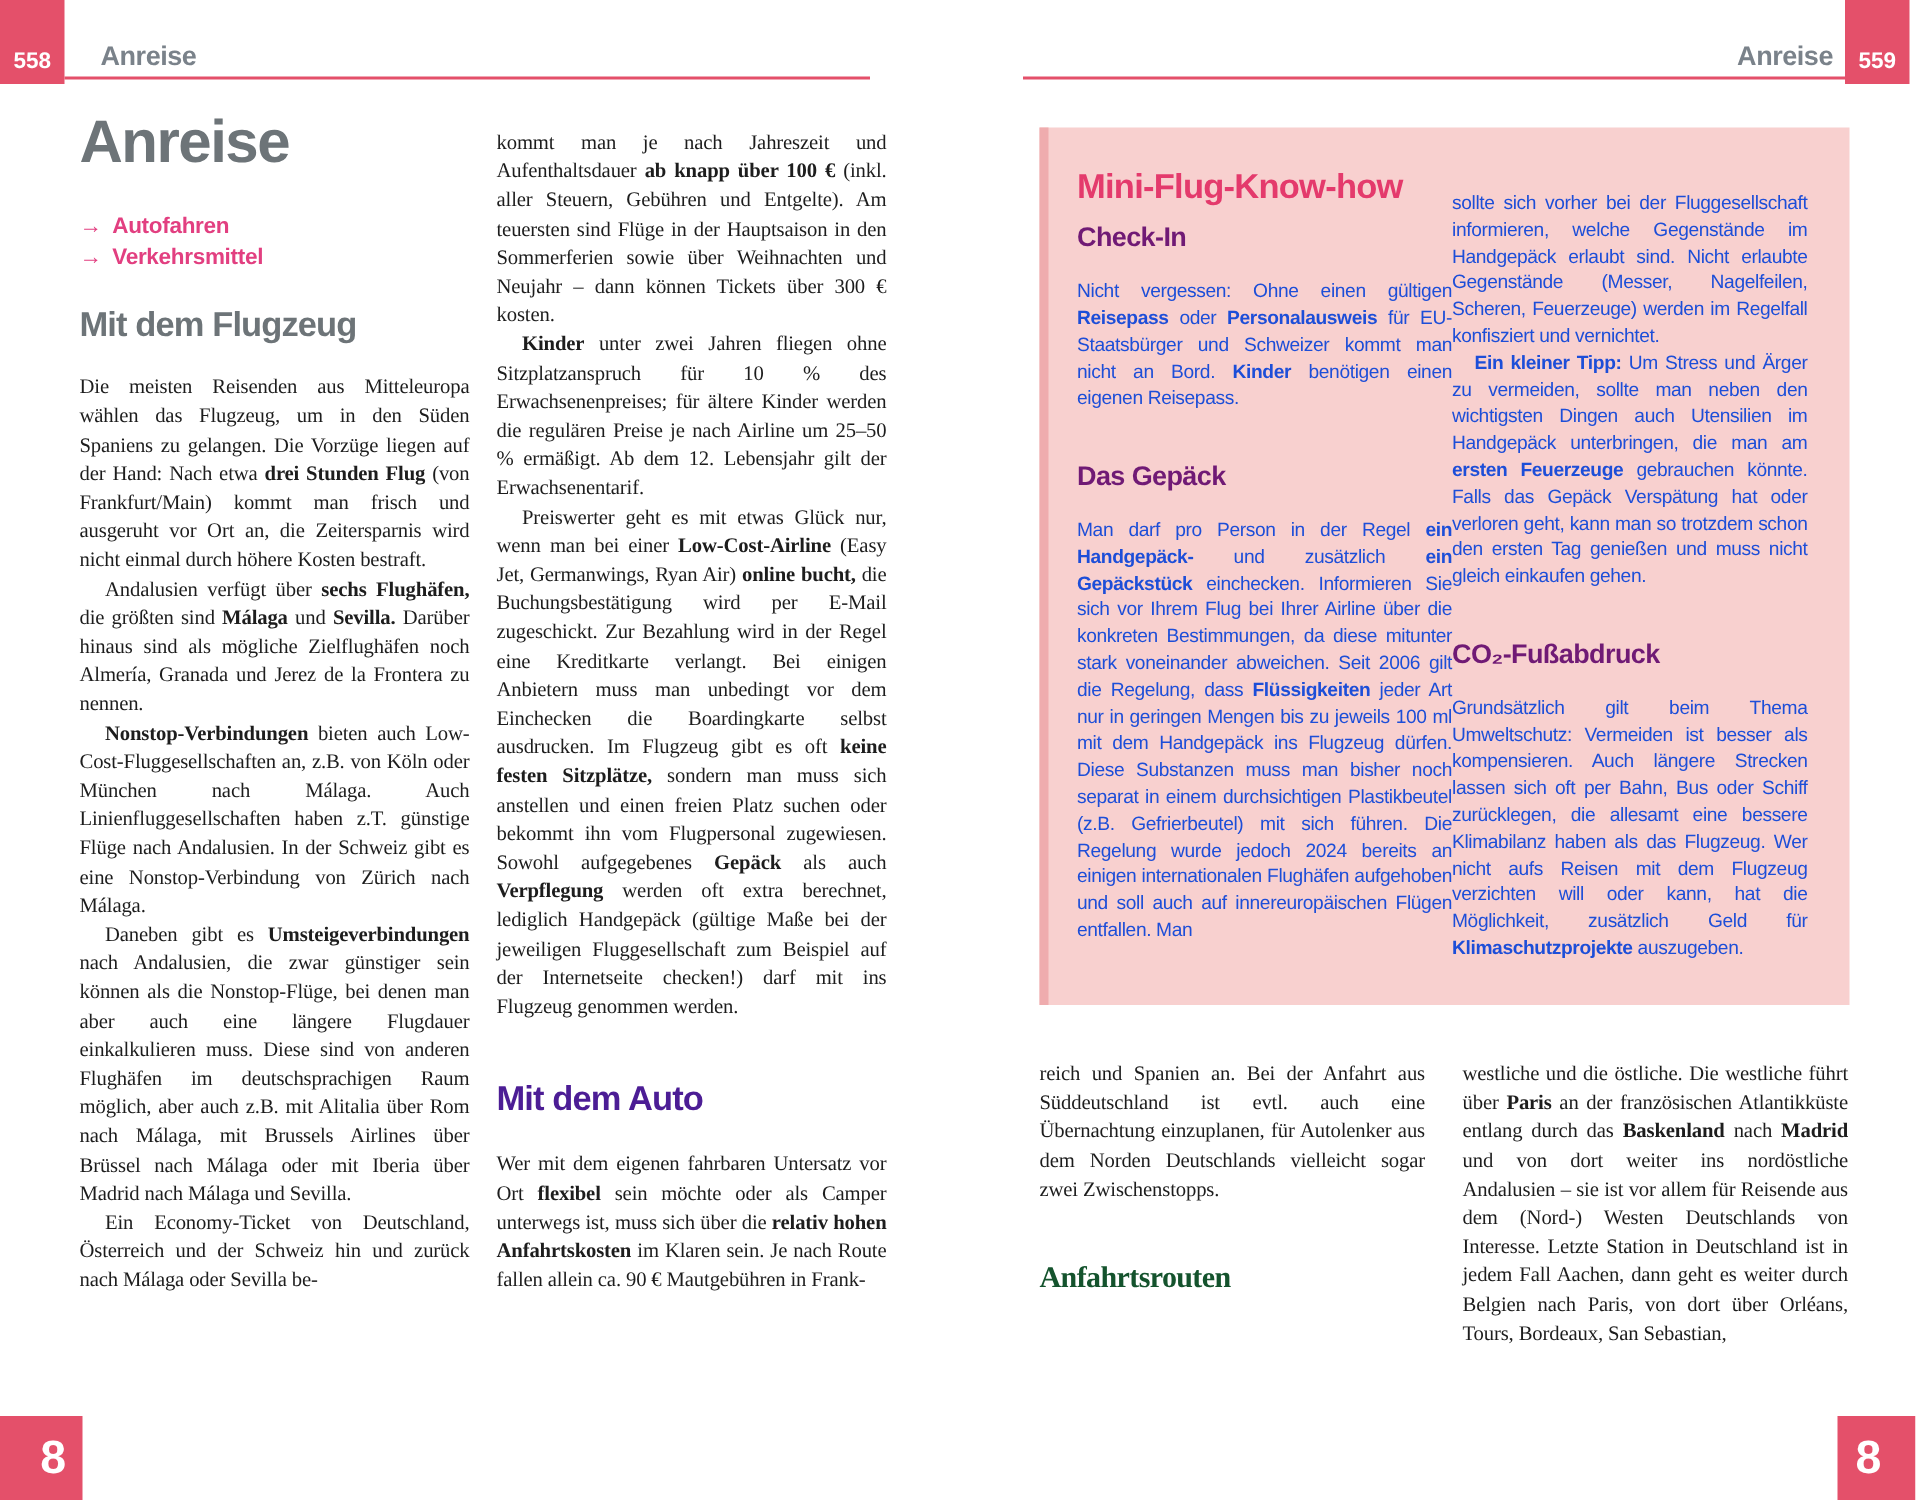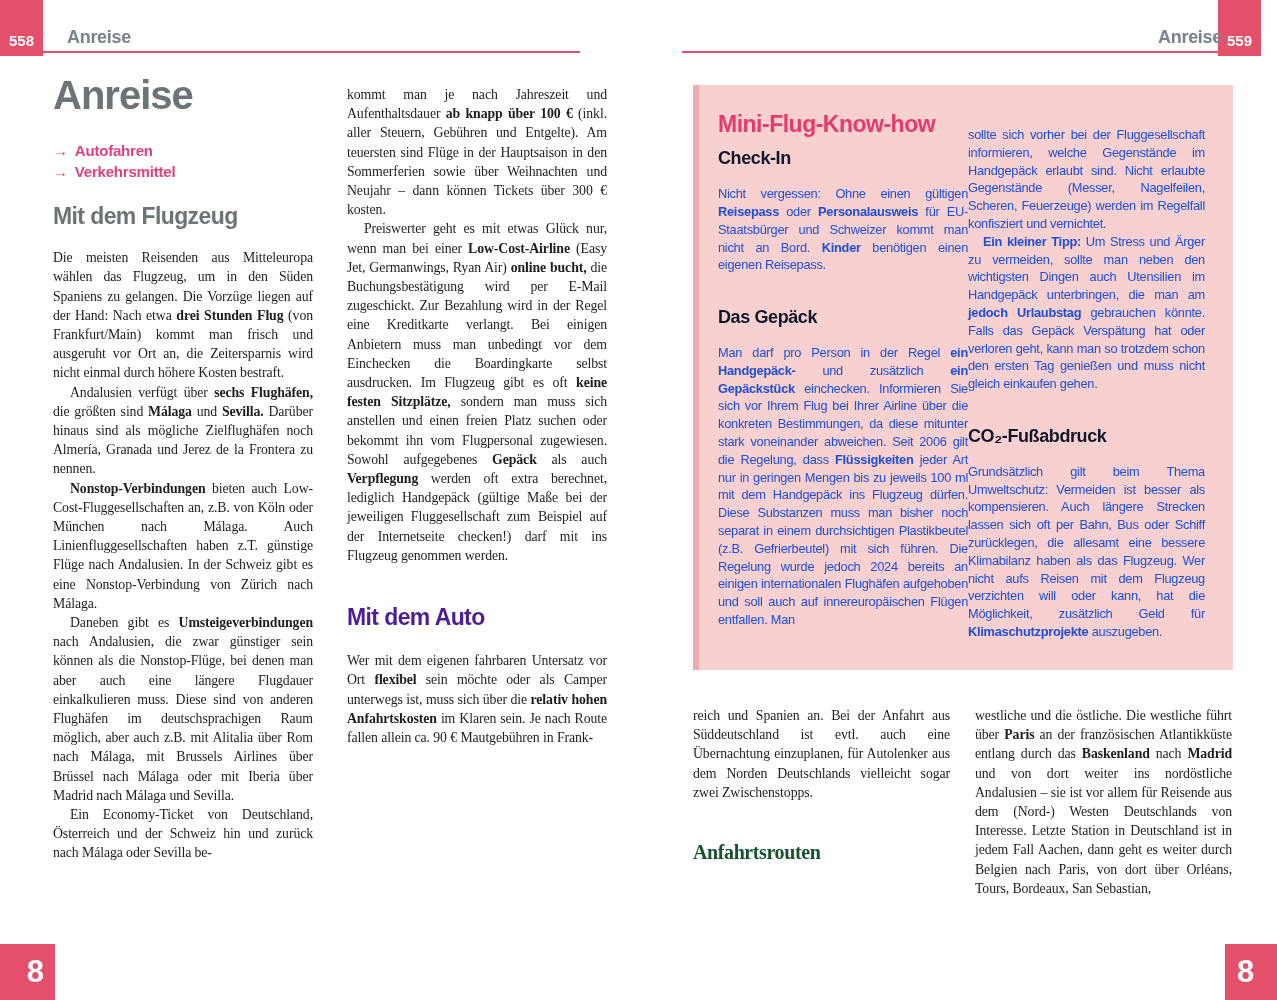--- a/index.html
+++ b/index.html
@@ -9,39 +9,39 @@
     -webkit-hyphens:auto;hyphens:auto;
   }
   b{font-weight:bold;}
   
   .tab{
     position:absolute;background:#e4506a;color:#fff;font-weight:bold;
     display:flex;box-sizing:border-box;
   }
   #tab-tl{left:0;top:0;width:43px;height:56px;align-items:flex-end;justify-content:center;
     padding-bottom:7px;font-size:15px;}
-  #tab-tr{right:16px;top:0;width:43px;height:56px;align-items:flex-end;justify-content:center;
+  #tab-tr{right:4px;top:0;width:43px;height:56px;align-items:flex-end;justify-content:center;
     padding-bottom:7px;font-size:15px;}
   #tab-bl{left:0;top:944px;width:55px;height:56px;align-items:center;justify-content:flex-end;
     padding-right:11px;font-size:31px;}
   #tab-br{right:0;top:944px;width:52px;height:56px;align-items:center;justify-content:flex-start;
     padding-left:12px;font-size:31px;}
   .rule{position:absolute;top:51px;height:2px;background:#e4506a;}
   #rule-left{left:43px;width:537px;}
   #rule-right{left:682px;width:552px;}
   .running-head{
     position:absolute;top:27px;font-weight:bold;font-size:18px;color:#7a828a;
     letter-spacing:-0.3px;
   }
   #rh-left{left:67px;}
   #rh-right{right:55px;}
   
   .col{position:absolute;box-sizing:border-box;}
   #lp-col1{left:53px;top:74px;width:260px;}
-  #lp-col2{left:331px;top:85px;width:260px;margin-left:16px;}
+  #lp-col2{left:331px;top:85px;width:260px;}
   .page-title{
     font-size:40px;font-weight:bold;color:#6d7478;letter-spacing:-1px;
     margin:0 0 26px 0;line-height:1.05;
   }
   .links{margin:0 0 24px 0;}
   .link{
     display:flex;align-items:baseline;gap:7px;cursor:pointer;
     font-weight:bold;font-size:15px;color:#e23f80;margin-bottom:4px;letter-spacing:-0.2px;
   }
   .link .arr{font-weight:bold;color:#e23f80;}
@@ -69,21 +69,21 @@
     background:#f8d0cf;border-left:6px solid #efacae;box-sizing:border-box;
     display:flex;padding:0 11px 0 19px;overflow:hidden;
   }
   .box-colA{width:250px;padding-top:26px;box-sizing:border-box;}
   .box-colB{width:237px;padding-top:41px;box-sizing:border-box;}
   .box-title{
     font-size:23px;font-weight:bold;color:#e43a6c;letter-spacing:-0.5px;
     margin:0 0 4px 0;line-height:1.15;
   }
   .blk-boxh2{
-    font-size:18px;font-weight:bold;color:#0f172a;letter-spacing:-0.4px;
+    font-size:18px;font-weight:bold;color:#701a75;letter-spacing:-0.4px;
     margin:34px 0 16px 0;line-height:1.1;
   }
   .blocks > .blk-boxh2:first-child{margin-top:12px;}
   .box-blocks p{
     margin:0;text-align:justify;
     font-size:12.8px;line-height:17.8px;color:#1d4ed8;letter-spacing:-0.25px;
   }
   .box-blocks .blk-pi{text-indent:15px;}
   
   #rp-col1{left:693px;top:706px;width:257px;}
@@ -120,39 +120,40 @@
       <p class="blk-p">Die meisten Reisenden aus Mitteleuropa wählen das Flugzeug, um in den Süden Spaniens zu gelangen. Die Vorzüge liegen auf der Hand: Nach etwa <b>drei Stunden Flug</b> (von Frankfurt/Main) kommt man frisch und ausgeruht vor Ort an, die Zeitersparnis wird nicht einmal durch höhere Kosten bestraft.</p>
       <p class="blk-pi">Andalusien verfügt über <b>sechs Flughäfen,</b> die größten sind <b>Málaga</b> und <b>Sevilla.</b> Darüber hinaus sind als mögliche Zielflughäfen noch Almería, Granada und Jerez de la Frontera zu nennen.</p>
       <p class="blk-pi"><b>Nonstop-Verbindungen</b> bieten auch Low-Cost-Fluggesellschaften an, z.B. von Köln oder München nach Málaga. Auch Linienfluggesellschaften haben z.T. günstige Flüge nach Andalusien. In der Schweiz gibt es eine Nonstop-Verbindung von Zürich nach Málaga.</p>
       <p class="blk-pi">Daneben gibt es <b>Umsteigeverbindungen</b> nach Andalusien, die zwar günstiger sein können als die Nonstop-Flüge, bei denen man aber auch eine längere Flugdauer einkalkulieren muss. Diese sind von anderen Flughäfen im deutschsprachigen Raum möglich, aber auch z.B. mit Alitalia über Rom nach Málaga, mit Brussels Airlines über Brüssel nach Málaga oder mit Iberia über Madrid nach Málaga und Sevilla.</p>
       <p class="blk-pi">Ein Economy-Ticket von Deutschland, Österreich und der Schweiz hin und zurück nach Málaga oder Sevilla be-</p>
     </div>
 </div>
 
 <div class="col serif-blocks" id="lp-col2">
     <p class="blk-p">kommt man je nach Jahreszeit und Aufenthaltsdauer <b>ab knapp über 100 €</b> (inkl. aller Steuern, Gebühren und Entgelte). Am teuersten sind Flüge in der Hauptsaison in den Sommerferien sowie über Weihnachten und Neujahr – dann können Tickets über 300 € kosten.</p>
+    <p class="blk-pi"><b>Kinder</b> unter zwei Jahren fliegen ohne Sitzplatzanspruch für 10 % des Erwachsenenpreises; für ältere Kinder werden die regulären Preise je nach Airline um 25–50 % ermäßigt. Ab dem 12. Lebensjahr gilt der Erwachsenentarif.</p>
     <p class="blk-pi">Preiswerter geht es mit etwas Glück nur, wenn man bei einer <b>Low-Cost-Airline</b> (Easy Jet, Germanwings, Ryan Air) <b>online bucht,</b> die Buchungsbestätigung wird per E-Mail zugeschickt. Zur Bezahlung wird in der Regel eine Kreditkarte verlangt. Bei einigen Anbietern muss man unbedingt vor dem Einchecken die Boardingkarte selbst ausdrucken. Im Flugzeug gibt es oft <b>keine festen Sitzplätze,</b> sondern man muss sich anstellen und einen freien Platz suchen oder bekommt ihn vom Flugpersonal zugewiesen. Sowohl aufgegebenes <b>Gepäck</b> als auch <b>Verpflegung</b> werden oft extra berechnet, lediglich Handgepäck (gültige Maße bei der jeweiligen Fluggesellschaft zum Beispiel auf der Internetseite checken!) darf mit ins Flugzeug genommen werden.</p>
     <div class="blk-h2">Mit dem Auto</div>
     <p class="blk-p">Wer mit dem eigenen fahrbaren Untersatz vor Ort <b>flexibel</b> sein möchte oder als Camper unterwegs ist, muss sich über die <b>relativ hohen Anfahrtskosten</b> im Klaren sein. Je nach Route fallen allein ca. 90 € Mautgebühren in Frank-</p>
   </div>
 
 <div id="info-box">
   <div class="box-colA">
     <div class="box-title">Mini-Flug-Know-how</div>
     <div class="blocks box-blocks">
         <div class="blk-boxh2">Check-In</div>
         <p class="blk-p">Nicht vergessen: Ohne einen gültigen <b>Reisepass</b> oder <b>Personalausweis</b> für EU-Staatsbürger und Schweizer kommt man nicht an Bord. <b>Kinder</b> benötigen einen eigenen Reisepass.</p>
         <div class="blk-boxh2">Das Gepäck</div>
         <p class="blk-p">Man darf pro Person in der Regel <b>ein Handgepäck-</b> und zusätzlich <b>ein Gepäckstück</b> einchecken. Informieren Sie sich vor Ihrem Flug bei Ihrer Airline über die konkreten Bestimmungen, da diese mitunter stark voneinander abweichen. Seit 2006 gilt die Regelung, dass <b>Flüssigkeiten</b> jeder Art nur in geringen Mengen bis zu jeweils 100 ml mit dem Handgepäck ins Flugzeug dürfen. Diese Substanzen muss man bisher noch separat in einem durchsichtigen Plastikbeutel (z.B. Gefrierbeutel) mit sich führen. Die Regelung wurde jedoch 2024 bereits an einigen internationalen Flughäfen aufgehoben und soll auch auf innereuropäischen Flügen entfallen. Man</p>
       </div>
   </div>
   <div class="box-colB">
     <div class="blocks box-blocks">
         <p class="blk-p">sollte sich vorher bei der Fluggesellschaft informieren, welche Gegenstände im Handgepäck erlaubt sind. Nicht erlaubte Gegenstände (Messer, Nagelfeilen, Scheren, Feuerzeuge) werden im Regelfall konfisziert und vernichtet.</p>
-        <p class="blk-pi"><b>Ein kleiner Tipp:</b> Um Stress und Ärger zu vermeiden, sollte man neben den wichtigsten Dingen auch Utensilien im Handgepäck unterbringen, die man am <b>jedoch Urlaubstag</b> gebrauchen könnte. Falls das Gepäck Verspätung hat oder verloren geht, kann man so trotzdem schon den ersten Tag genießen und muss nicht gleich einkaufen gehen.</p>
+        <p class="blk-pi"><b>Ein kleiner Tipp:</b> Um Stress und Ärger zu vermeiden, sollte man neben den wichtigsten Dingen auch Utensilien im Handgepäck unterbringen, die man am <b>ersten Feuerzeuge</b> gebrauchen könnte. Falls das Gepäck Verspätung hat oder verloren geht, kann man so trotzdem schon den ersten Tag genießen und muss nicht gleich einkaufen gehen.</p>
         <div class="blk-boxh2">CO₂-Fußabdruck</div>
         <p class="blk-p">Grundsätzlich gilt beim Thema Umweltschutz: Vermeiden ist besser als kompensieren. Auch längere Strecken lassen sich oft per Bahn, Bus oder Schiff zurücklegen, die allesamt eine bessere Klimabilanz haben als das Flugzeug. Wer nicht aufs Reisen mit dem Flugzeug verzichten will oder kann, hat die Möglichkeit, zusätzlich Geld für <b>Klimaschutzprojekte</b> auszugeben.</p>
       </div>
   </div>
 </div>
 
 <div class="col serif-blocks" id="rp-col1">
     <p class="blk-p">reich und Spanien an. Bei der Anfahrt aus Süddeutschland ist evtl. auch eine Übernachtung einzuplanen, für Autolenker aus dem Norden Deutschlands vielleicht sogar zwei Zwischenstopps.</p>
     <div class="blk-h3">Anfahrtsrouten</div>
   </div>

